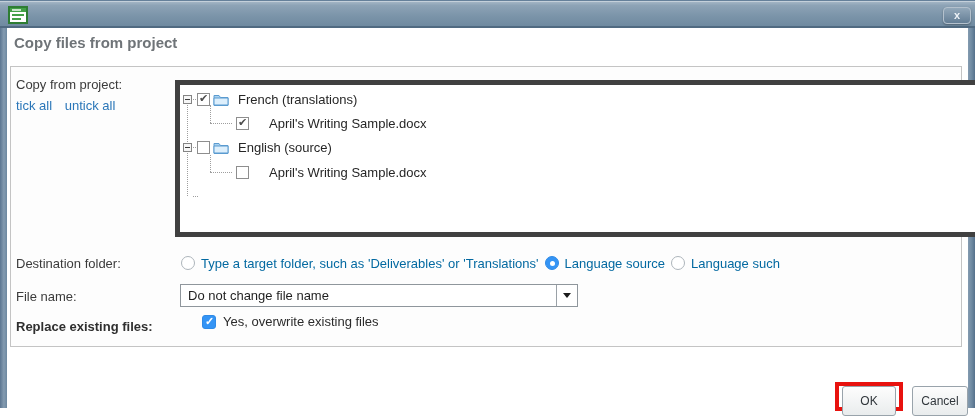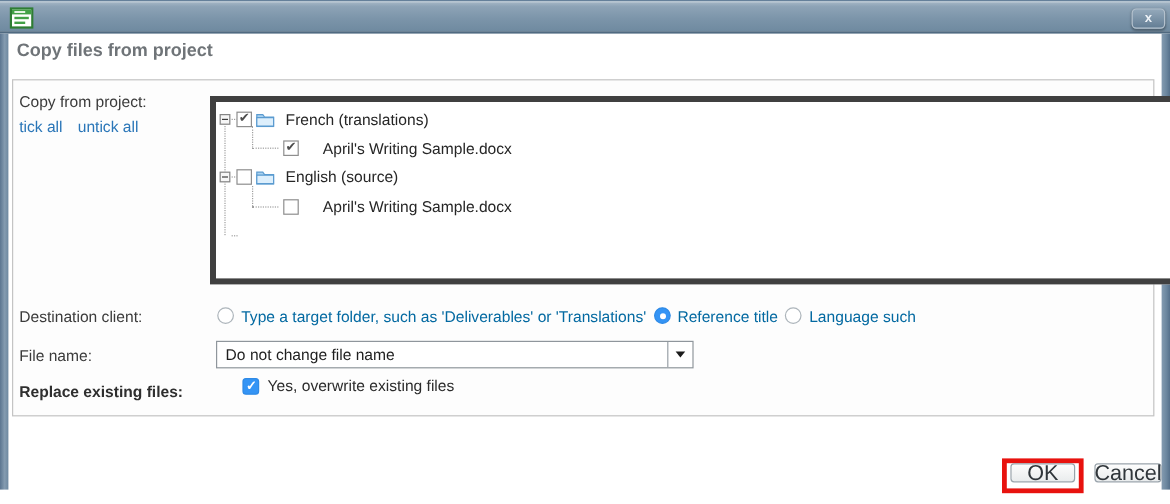--- a/index.html
+++ b/index.html
@@ -92,22 +92,22 @@
     width:14px; height:14px; border-radius:3px; background:#3494f5; border:1px solid #2f8ae6;
     position:relative; margin-right:7px; cursor:pointer;
   }
   .bluecb::after { content:"\2713"; position:absolute; left:2px; top:-1px; font-size:11px; font-weight:bold; color:#fff; }
   .replace-text { font-size:13px; color:#2b2b2b; }
 
   
   .instruction { position:absolute; right:13px; top:361px; font-size:12px; color:#3d3d3d; }
   .red-box { position:absolute; left:835px; top:382px; width:68px; height:29px; border:4px solid #e8120e; }
   .btn {
-    position:absolute; top:386px; height:16px; border:1px solid #99a3ab; border-radius:3px;
-    background:linear-gradient(180deg,#fdfdfd,#e9eced); font-size:18px; color:#30363b;
+    position:absolute; top:386px; height:30px; border:1px solid #99a3ab; border-radius:3px;
+    background:linear-gradient(180deg,#fdfdfd,#e9eced); font-size:12px; color:#30363b;
     display:flex; align-items:center; justify-content:center; cursor:pointer;
     font-family:"Liberation Sans", sans-serif;
   }
   .btn-ok { left:842px; width:54px; }
   .btn-cancel { left:912px; width:56px; }
 </style>
 </head>
 <body>
 
 <div class="screen">
@@ -175,29 +175,29 @@
       <span class="tlabel">English (source)</span>
     </div>
 
     <div class="trow child" style="top:77px;">
       <span class="cb"></span>
       <span class="tlabel">April's Writing Sample.docx</span>
     </div>
 
   </div>
 
-  <div class="field-label lbl-dest">Destination client:</div>
+  <div class="field-label lbl-dest">Destination folder:</div>
   <div class="radio-row">
     <div class="rgroup">
       <span class="radio"></span>
       <span class="rlabel">Type a target folder, such as 'Deliverables' or 'Translations'</span>
     </div>
     <div class="rgroup">
       <span class="radio sel"></span>
-      <span class="rlabel">Reference title</span>
+      <span class="rlabel">Language source</span>
     </div>
     <div class="rgroup">
       <span class="radio"></span>
       <span class="rlabel">Language such</span>
     </div>
   </div>
 
   <div class="field-label lbl-file">File name:</div>
   <div class="dropdown">
     <span class="dd-text">Do not change file name</span>

